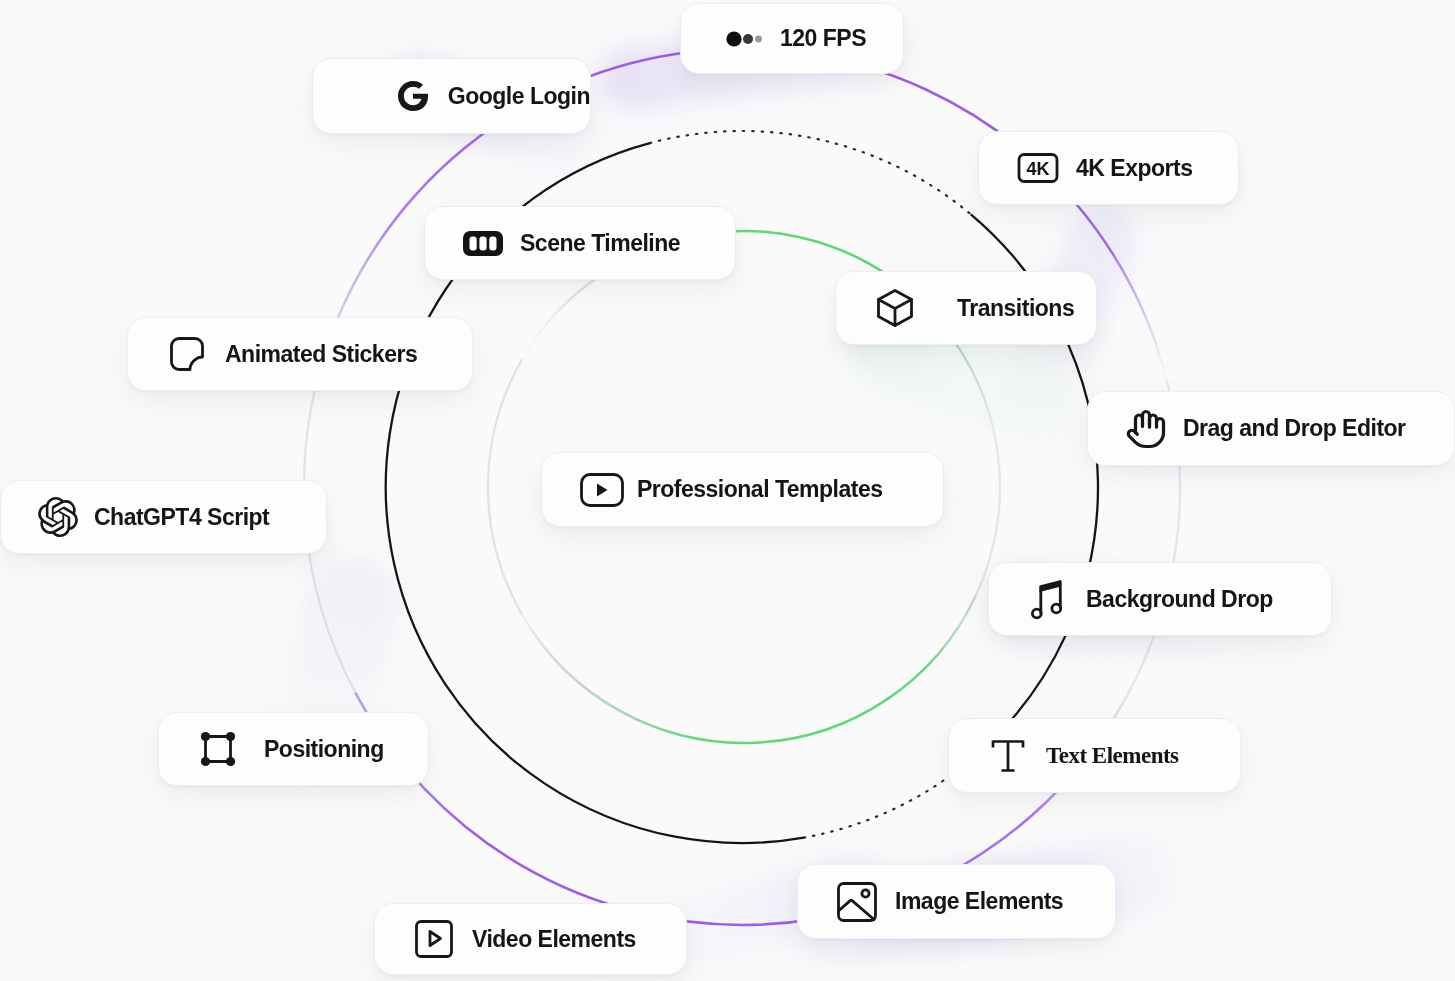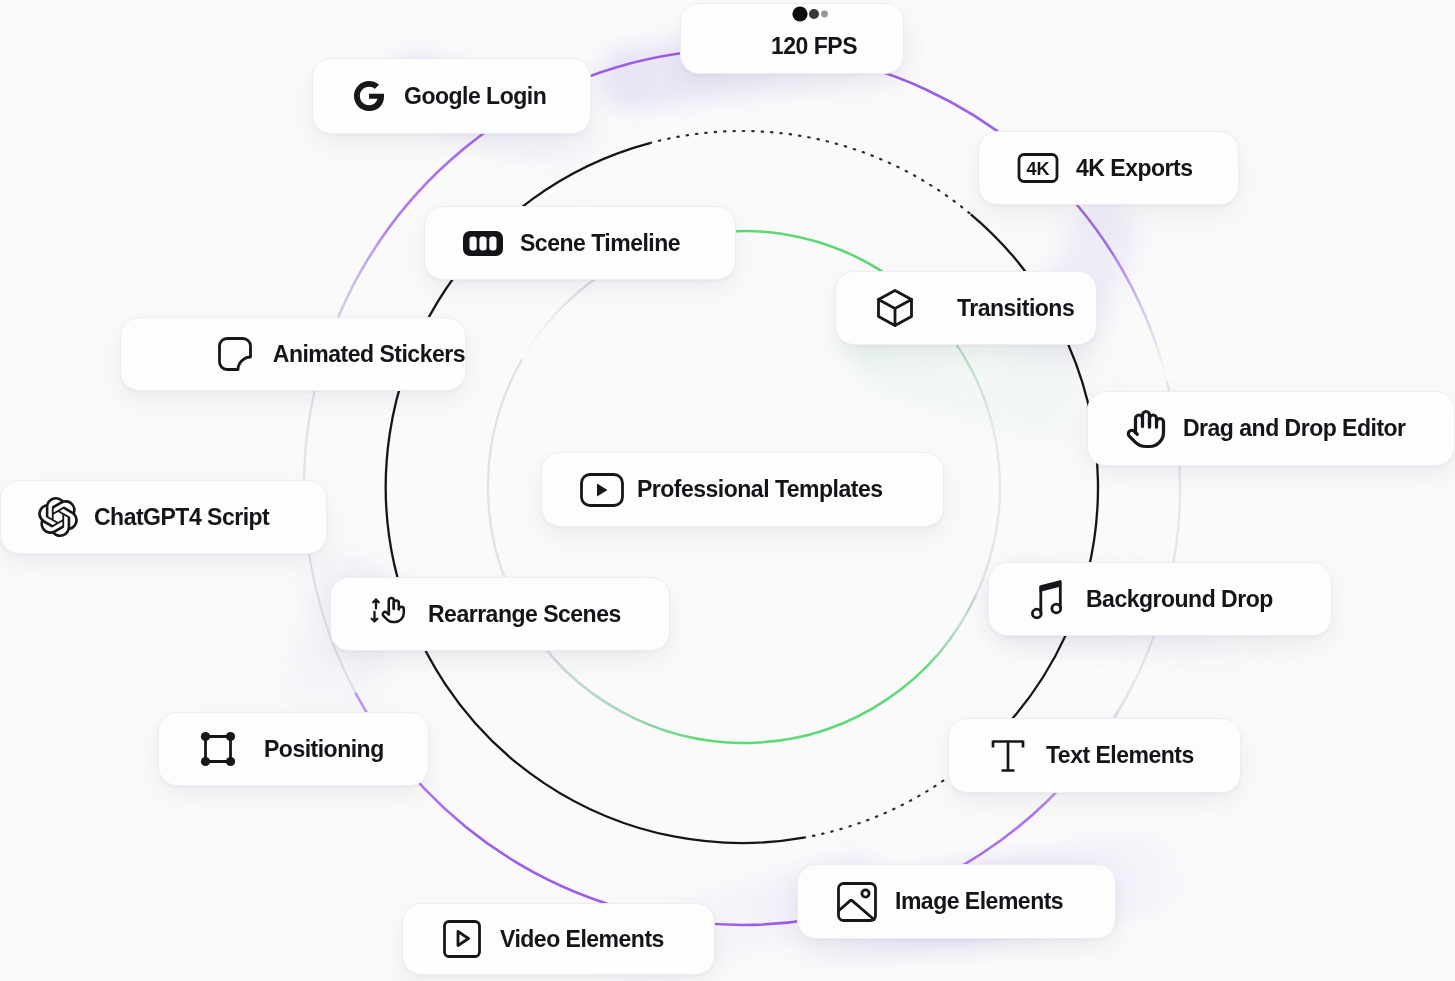--- a/index.html
+++ b/index.html
@@ -22,36 +22,36 @@
   .s7{left:380px;top:86px;width:250px;height:66px;transform:rotate(22deg);
       background:linear-gradient(90deg,rgba(203,192,238,.3),rgba(236,234,246,0));}
   .s8{left:840px;top:320px;width:330px;height:110px;transform:rotate(18deg);
       background:linear-gradient(90deg,rgba(226,242,230,.55),rgba(242,246,243,0));}
   .pill{position:absolute;z-index:2;display:flex;align-items:center;gap:16px;
         padding-left:37px;box-sizing:border-box;background:#fdfdfe;
         border:1px solid #eeeef2;border-radius:19px;
         box-shadow:0 2px 3px rgba(25,25,50,.03),0 10px 28px rgba(25,25,50,.06);}
   .pill .icon{display:flex;align-items:center;justify-content:center;flex:0 0 auto;}
   .pill .label{font-size:23px;font-weight:700;color:#141419;letter-spacing:-.5px;white-space:nowrap;}
-  .p0{left:680px;top:3px;width:224px;height:71px;padding-left:44px;gap:9px;flex-direction:column;}
-  .p1{left:312px;top:58px;width:279px;height:76px;}
+  .p0{left:680px;top:3px;width:224px;height:71px;padding-left:44px;gap:9px;}
+  .p1{left:312px;top:58px;width:279px;height:76px;justify-content:flex-end;}
   .p2{left:978px;top:131px;width:261px;height:74px;}
   .p3{left:424px;top:206px;width:312px;height:74px;}
   .p4{left:835px;top:271px;width:262px;height:74px;gap:40px;}
-  .p5{left:120px;top:317px;width:346px;height:74px;justify-content:flex-end;}
+  .p5{left:127px;top:317px;width:346px;height:74px;}
   .p6{left:1087px;top:391px;width:368px;height:75px;}
   .p7{left:0px;top:480px;width:327px;height:74px;}
   .p8{left:541px;top:452px;width:403px;height:75px;gap:12px;}
   .p9{left:988px;top:562px;width:344px;height:74px;}
   .p10{left:330px;top:577px;width:340px;height:74px;}
   .p11{left:158px;top:712px;width:271px;height:74px;gap:24px;}
-  .p12{left:948px;top:718px;width:293px;height:75px;}
+  .p12{left:948px;top:718px;width:293px;height:75px;font-family:Liberation Serif, serif;}
   .p13{left:518px;top:768px;width:264px;height:75px;}
   .p14{left:797px;top:864px;width:319px;height:75px;}
-  .p15{left:402px;top:903px;width:313px;height:72px;}
+  .p15{left:374px;top:903px;width:313px;height:72px;}
   .ic{stroke:#17171b;fill:none;stroke-width:2.8;stroke-linecap:round;stroke-linejoin:round;}
   .icf{fill:#17171b;stroke:none;}
 </style>
 </head>
 <body>
 
 <div class="stage">
 
   <div class="swoosh s1"></div>
   <div class="swoosh s2"></div>
@@ -218,36 +218,20 @@
       <svg width="44" height="46" viewBox="0 0 44 46">
         <path class="icf" d="M13.5 9.5 35 4 35 10.5 13.5 16 Z"></path>
         <path class="ic" stroke-width="2.6" d="M14.8 37 V11.5 M34.3 31.5 V6"></path>
         <circle class="ic" stroke-width="2.6" cx="10.8" cy="37.5" r="4.4"></circle>
         <circle class="ic" stroke-width="2.6" cx="30.3" cy="32.5" r="4.4"></circle>
       </svg>
     </span>
     <span class="label">Background Drop</span>
   </div>
 
-  <div class="pill p10">
-    <span class="icon">
-      <svg width="44" height="44" viewBox="0 0 44 44">
-        <g fill="none" stroke="#17171b" stroke-width="2.3" stroke-linecap="round" stroke-linejoin="round">
-          <path d="M8 16.5 V7.5 M5.2 10.3 8 7.5 l2.8 2.8"></path>
-          <path d="M6.5 20 v9.5 M3.7 26.7 6.5 29.5 l2.8 -2.8"></path>
-        </g>
-        <g fill="none" stroke="#17171b" stroke-width="1.9" stroke-linecap="round" stroke-linejoin="round" transform="translate(13.5 3.5) scale(1.32)">
-          <path d="M5.5 10.5 V3.8 a1.9 1.9 0 0 1 3.8 0 V10"></path>
-          <path d="M9.3 10 V5.6 a1.9 1.9 0 0 1 3.8 0 V10.5"></path>
-          <path d="M13.1 10.5 a1.9 1.9 0 0 1 3.8 0 v2.6 a7 7 0 0 1 -7 7 h-1.1 c-2 0 -3.3 -.65 -4.5 -1.85 l-2.8 -2.8 a1.75 1.75 0 0 1 2.5 -2.5 l1.6 1.6 V10.5"></path>
-        </g>
-      </svg>
-    </span>
-    <span class="label">Rearrange Scenes</span>
-  </div>
 
   <div class="pill p11">
     <span class="icon">
       <svg width="44" height="44" viewBox="0 0 44 44">
         <rect class="ic" x="9.5" y="9.5" width="25" height="25" stroke-width="3"></rect>
         <circle class="icf" cx="9.5" cy="9.5" r="4.6"></circle>
         <circle class="icf" cx="34.5" cy="9.5" r="4.6"></circle>
         <circle class="icf" cx="9.5" cy="34.5" r="4.6"></circle>
         <circle class="icf" cx="34.5" cy="34.5" r="4.6"></circle>
       </svg>

